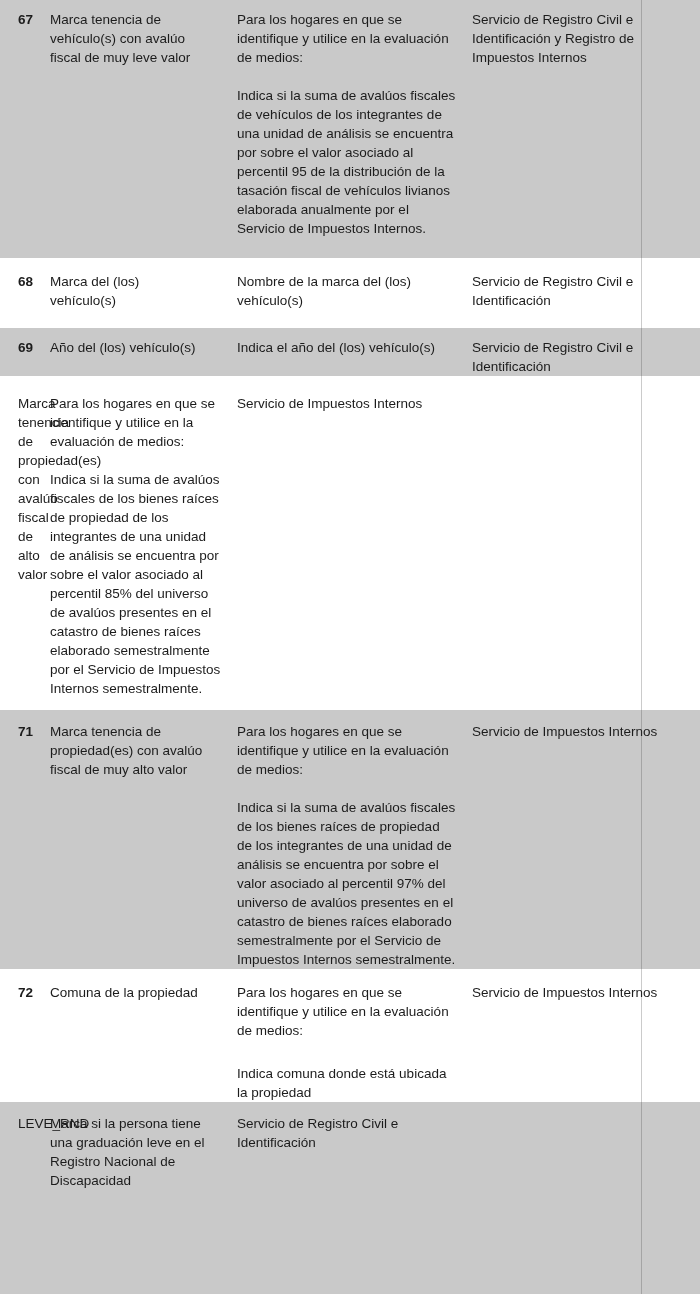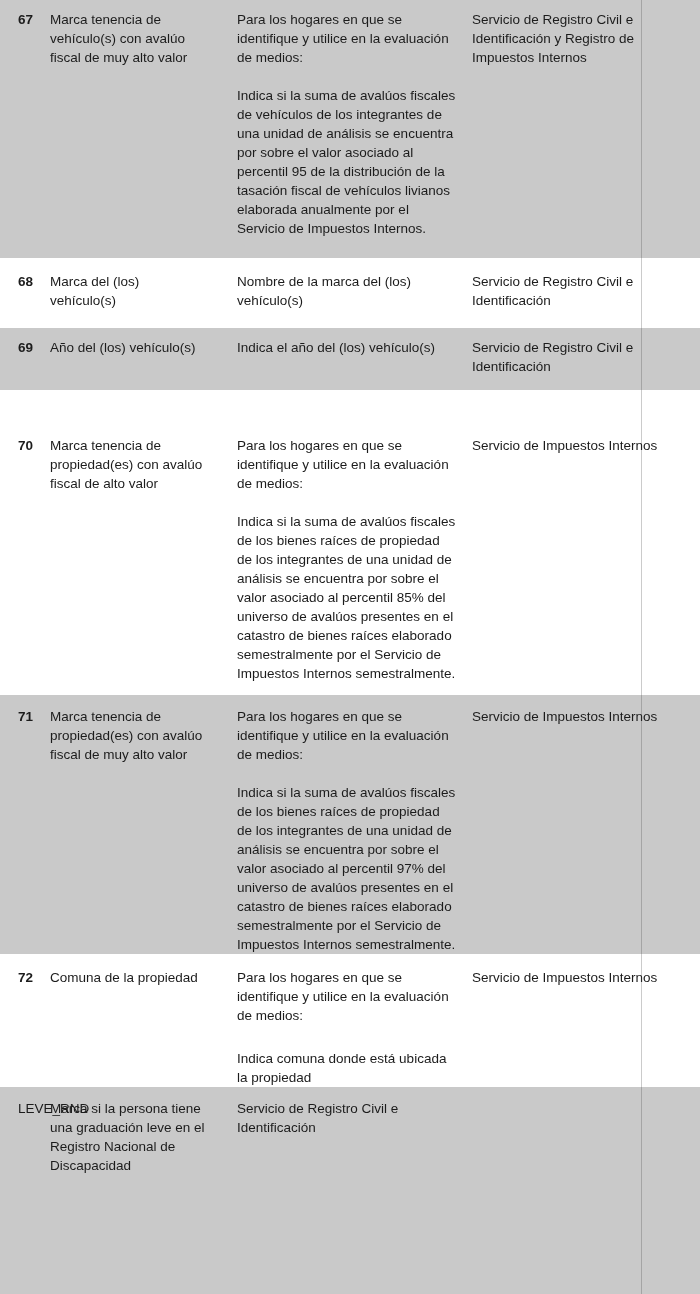--- a/index.html
+++ b/index.html
@@ -35,21 +35,21 @@
   .desc   { padding-right: 14px; }
   .source { padding-right: 4px; }
 
   .desc p { margin: 0; }
   .desc p + p { margin-top: 19px; }
   .desc p.gap-lg { margin-top: 24px; }
 
   
   .r67 { padding-top: 10px; padding-bottom: 20px; margin-bottom: 14px; }
   .r68 { margin-bottom: 18px; }
-  .r69 { padding-top: 10px; padding-bottom: 14px; margin-bottom: 46px; }
+  .r69 { padding-top: 10px; padding-bottom: 0; margin-bottom: 18px; }
   .r70 { margin-bottom: 12px; }
   .r71 { padding-top: 12px; margin-bottom: 14px; }
   .r72 { }
   .r73 { padding-top: 12px; flex: 1; }
 
   .scan-line {
     position: absolute;
     top: 0;
     bottom: 0;
     left: 641px;
@@ -58,21 +58,21 @@
     pointer-events: none;
   }
 </style>
 </head>
 <body>
 
 <div class="page">
 
   <div class="row r67 shaded">
     <div class="num">67</div>
-    <div class="name">Marca tenencia de vehículo(s) con avalúo fiscal de muy alto valor</div>
+    <div class="name">Marca tenencia de vehículo(s) con avalúo fiscal de muy leve valor</div>
     <div class="desc">
       <p>Para los hogares en que se identifique y utilice en la evaluación de medios:</p>
       <p>Indica si la suma de avalúos fiscales de vehículos de los integrantes de una unidad de análisis se encuentra por sobre el valor asociado al percentil 95 de la distribución de la tasación fiscal de vehículos livianos elaborada anualmente por el Servicio de Impuestos Internos.</p>
     </div>
     <div class="source">Servicio de Registro Civil e Identificación y Registro de Impuestos Internos</div>
   </div>
 
   <div class="row r68">
     <div class="num">68</div>
     <div class="name">Marca del (los) vehículo(s)</div>
@@ -85,21 +85,20 @@
   <div class="row r69 shaded">
     <div class="num">69</div>
     <div class="name">Año del (los) vehículo(s)</div>
     <div class="desc">
       <p>Indica el año del (los) vehículo(s)</p>
     </div>
     <div class="source">Servicio de Registro Civil e Identificación</div>
   </div>
 
   <div class="row r70">
-    <div class="num">70</div>
     <div class="name">Marca tenencia de propiedad(es) con avalúo fiscal de alto valor</div>
     <div class="desc">
       <p>Para los hogares en que se identifique y utilice en la evaluación de medios:</p>
       <p>Indica si la suma de avalúos fiscales de los bienes raíces de propiedad de los integrantes de una unidad de análisis se encuentra por sobre el valor asociado al percentil 85% del universo de avalúos presentes en el catastro de bienes raíces elaborado semestralmente por el Servicio de Impuestos Internos semestralmente.</p>
     </div>
     <div class="source">Servicio de Impuestos Internos</div>
   </div>
 
   <div class="row r71 shaded">
     <div class="num">71</div>

